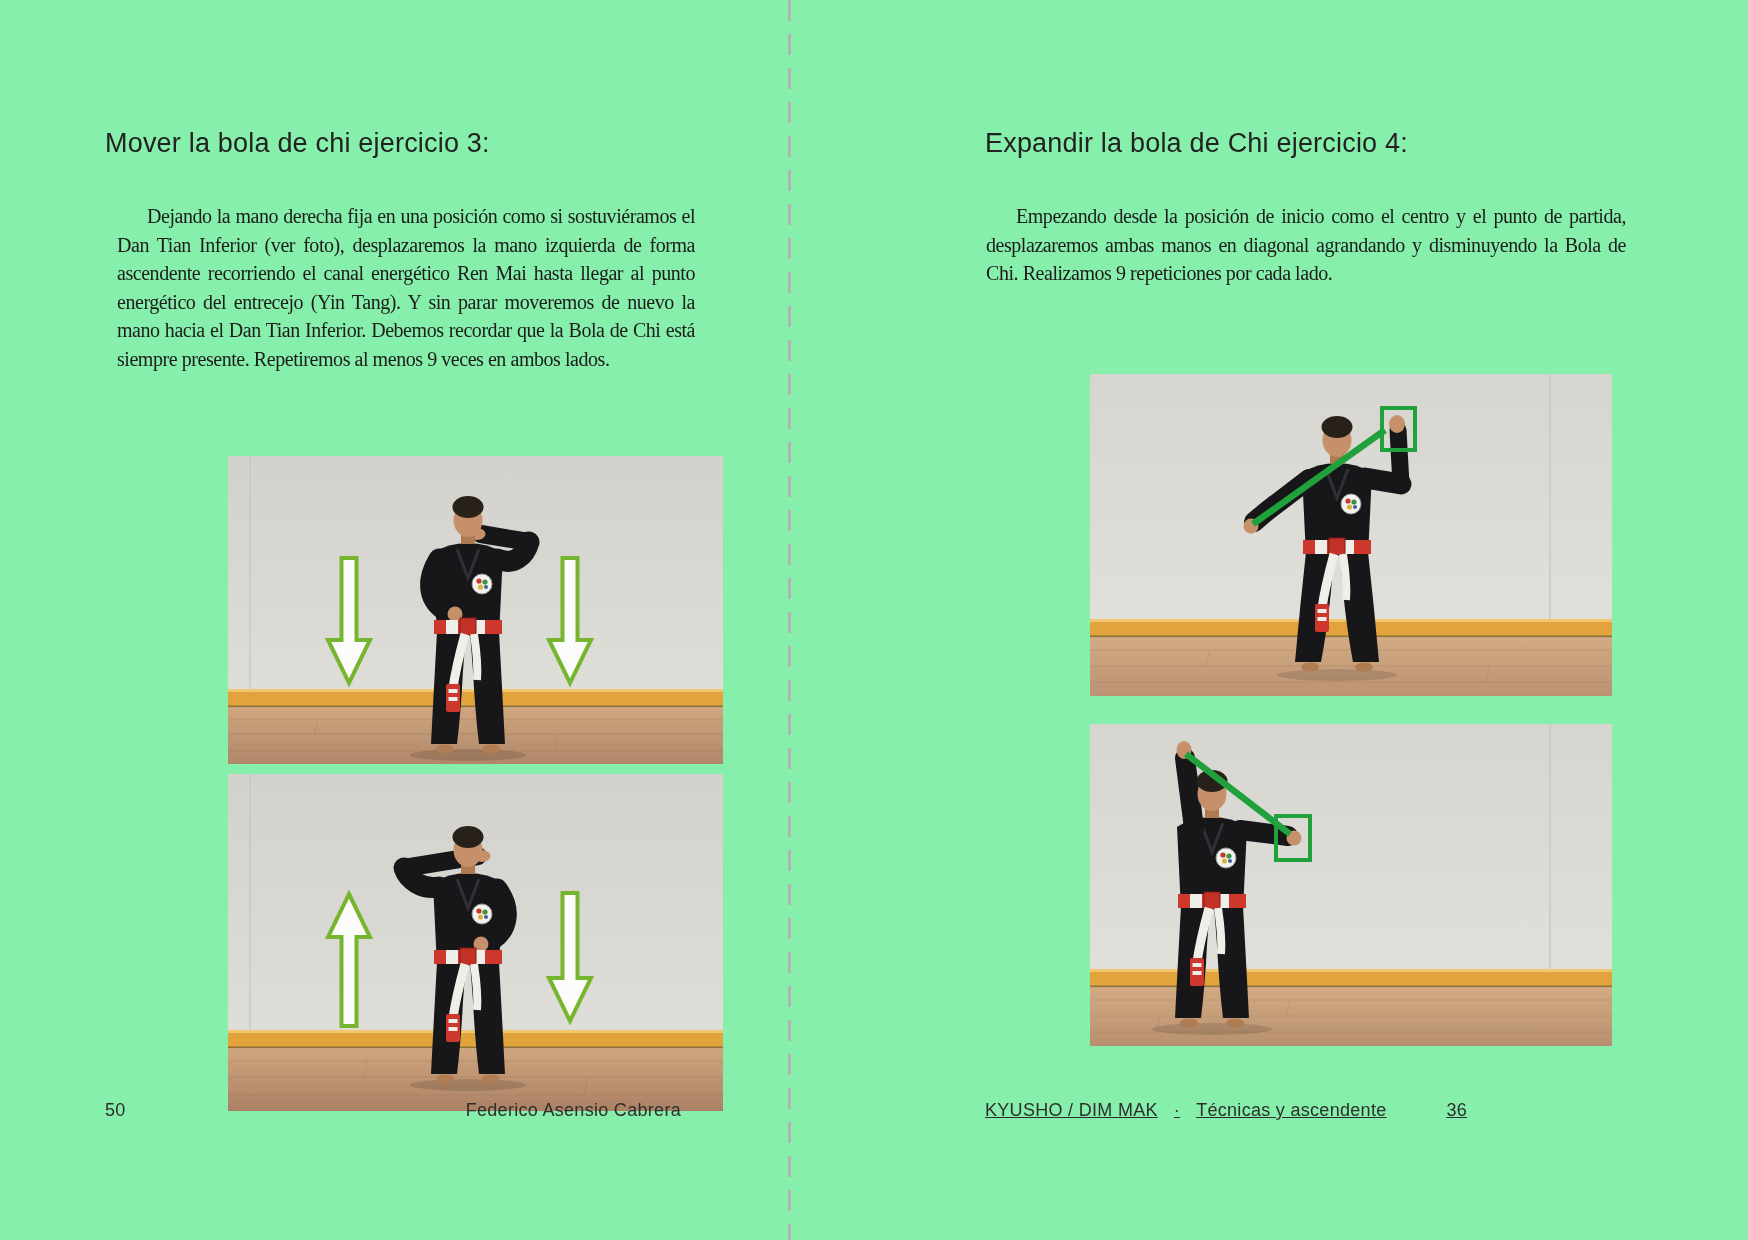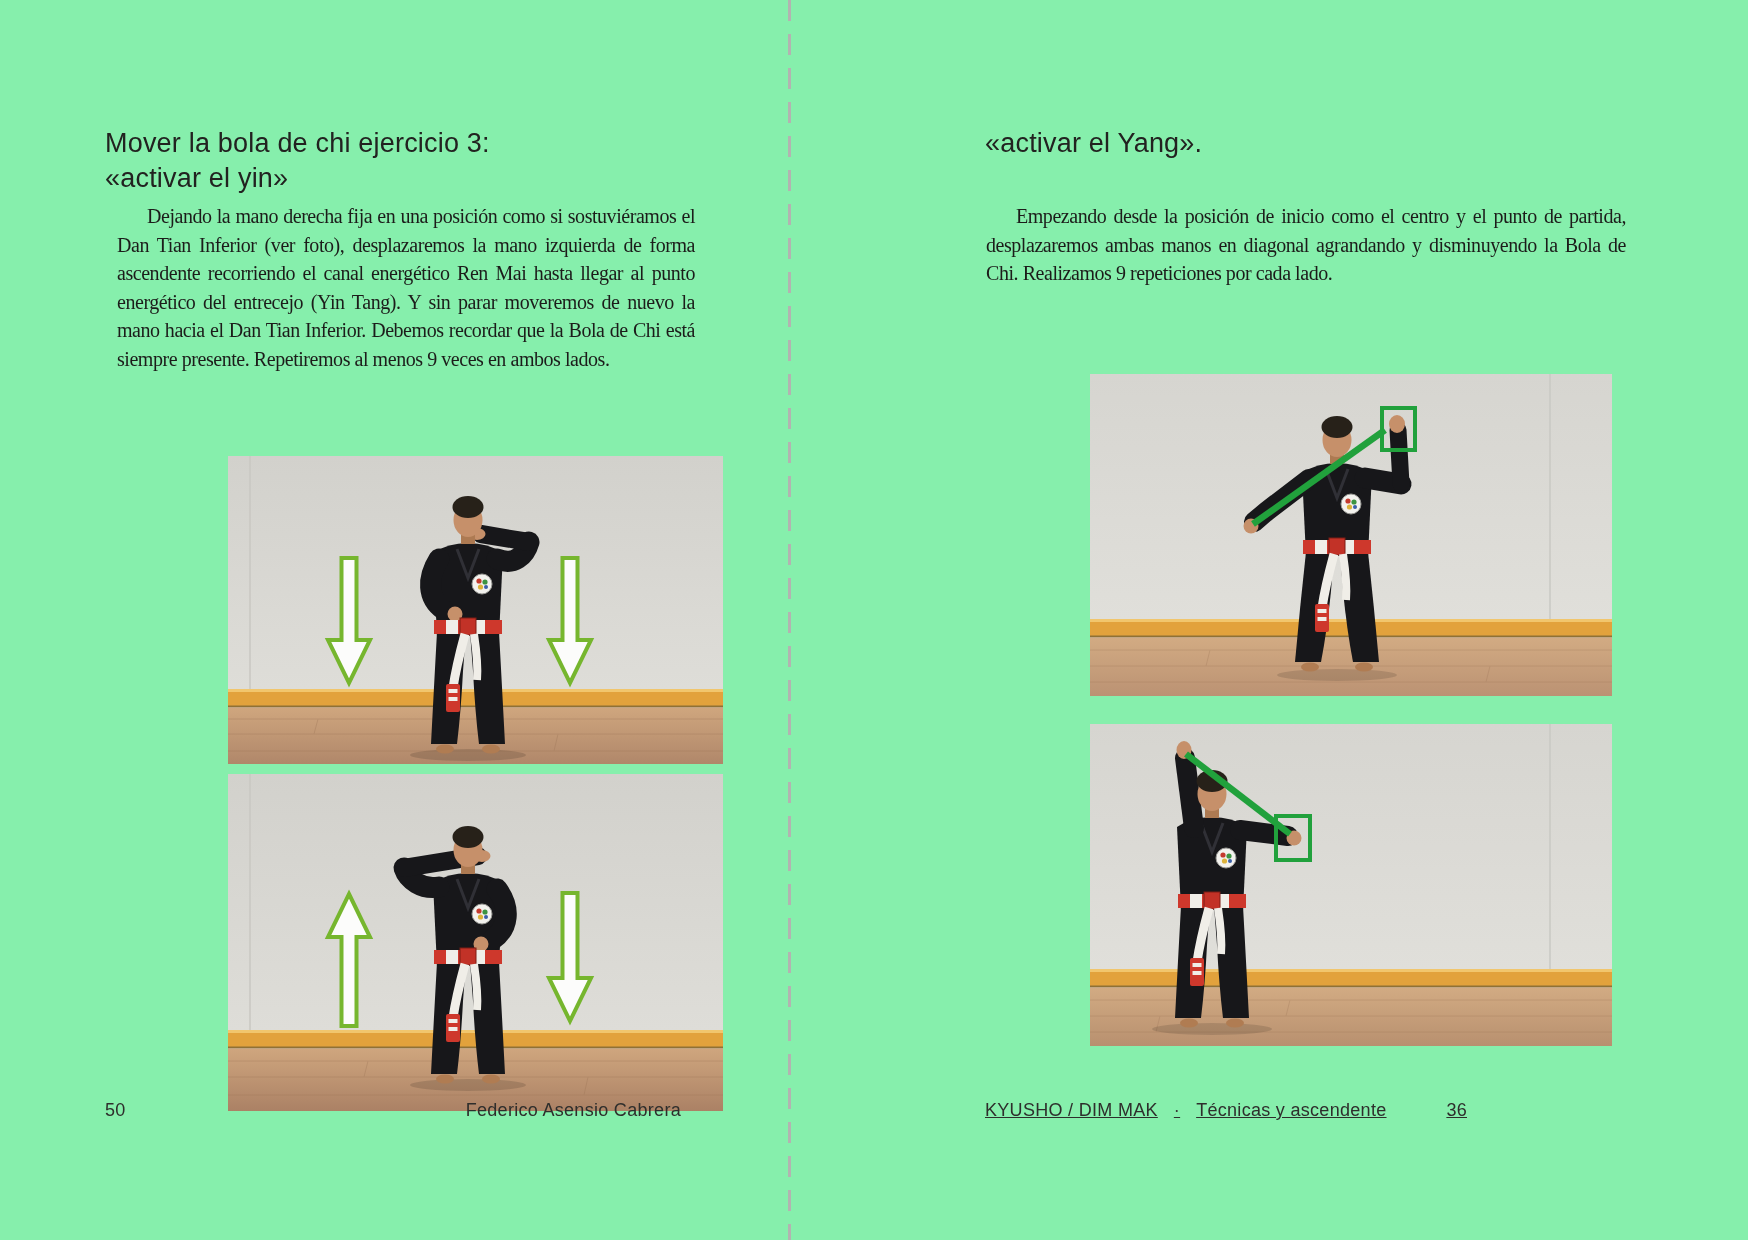--- a/index.html
+++ b/index.html
@@ -44,21 +44,20 @@
 </head>
 <body>
 
 <div class="spread">
 
   <div class="divider"></div>
 
   <section>
     <h2 class="heading heading-left">
       <span>Mover la bola de chi ejercicio 3:</span>
-      <span>«activar el yin»</span>
     </h2>
 
     <p class="bodytext bodytext-left">Dejando la mano derecha fija en una posición como si sostuviéramos el Dan Tian Inferior (ver foto), desplazaremos la mano izquierda de forma ascendente recorriendo el canal energético Ren Mai hasta llegar al punto energético del entrecejo (Yin Tang). Y sin parar moveremos de nuevo la mano hacia el Dan Tian Inferior. Debemos recordar que la Bola de Chi está siempre presente. Repetiremos al menos 9 veces en ambos lados.</p>
 
     <figure class="photo" id="photo1">
       <svg viewBox="0 0 495 308">
         <defs>
           <linearGradient id="w1" x1="0" y1="0" x2="0" y2="1">
             <stop offset="0" stop-color="#d2d1cc"></stop>
               <stop offset="1" stop-color="#deddd8"></stop>
@@ -191,21 +190,21 @@
     </figure>
 
     <footer class="footer footer-left">
       <span>50</span>
       <span>Federico Asensio Cabrera</span>
     </footer>
   </section>
 
   <section>
     <h2 class="heading heading-right">
-      <span>«activar el Yang».</span>
+      <span>Expandir la bola de Chi ejercicio 4:</span>
     </h2>
 
     <p class="bodytext bodytext-right">Empezando desde la posición de inicio como el centro y el punto de partida, desplazaremos ambas manos en diagonal agrandando y disminuyendo la Bola de Chi. Realizamos 9 repeticiones por cada lado.</p>
 
     <figure class="photo" id="photo3">
       <svg viewBox="0 0 522 322">
         <defs>
           <linearGradient id="w3" x1="0" y1="0" x2="0" y2="1">
             <stop offset="0" stop-color="#d6d5d0" stop-opacity="1"></stop>
               <stop offset="1" stop-color="#e0dfda"></stop>

